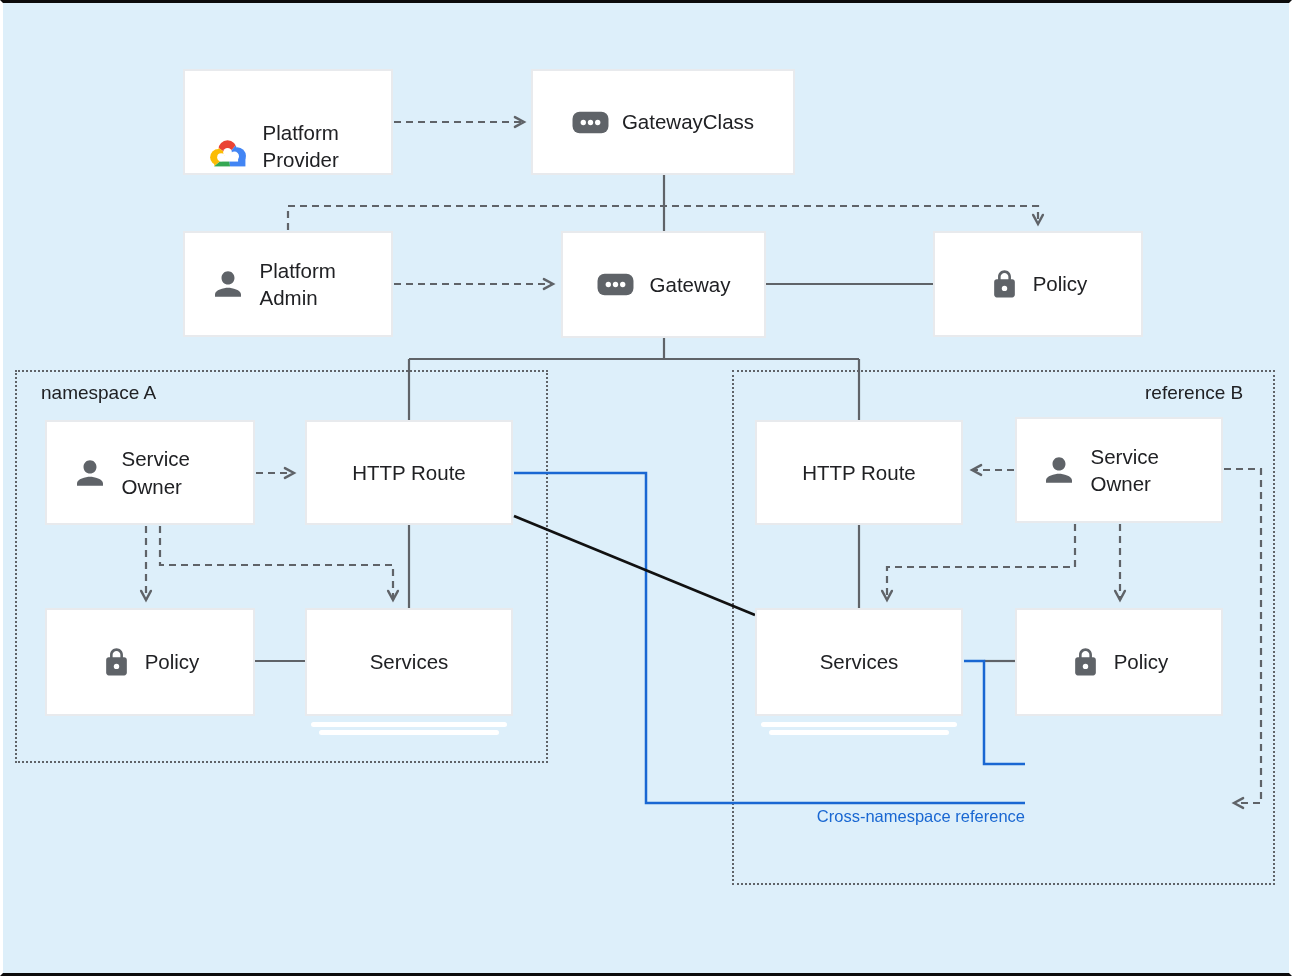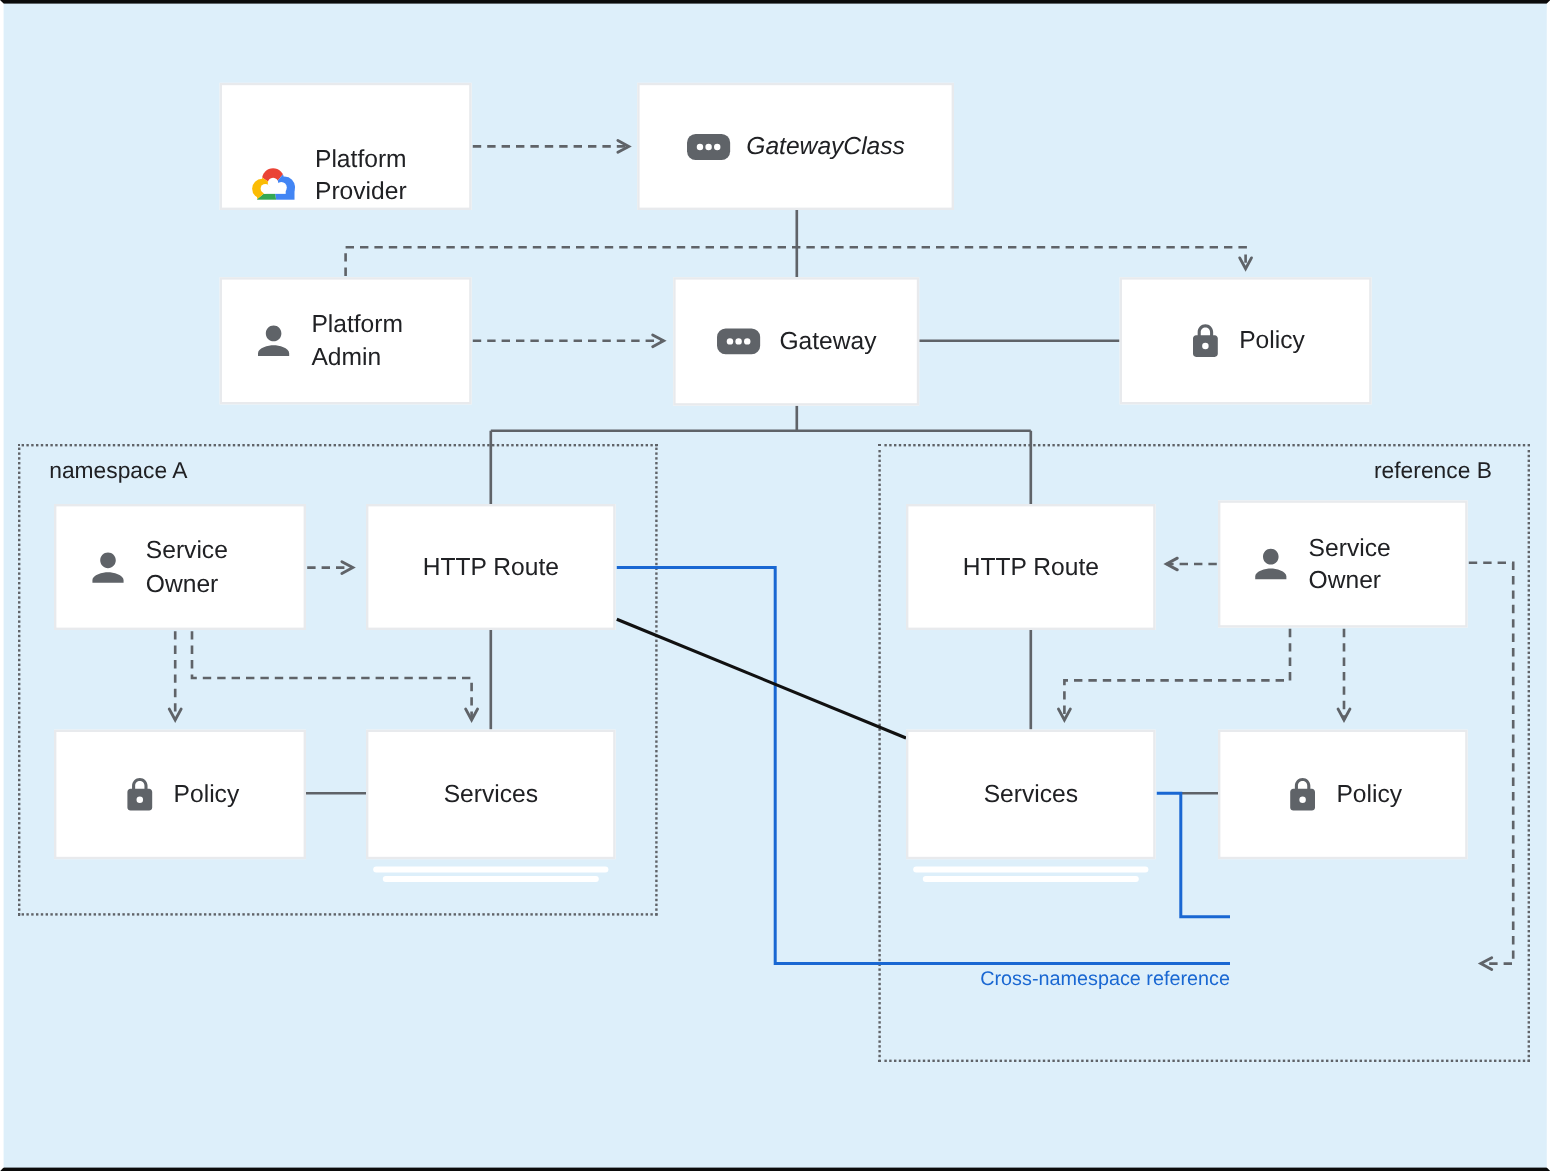--- a/index.html
+++ b/index.html
@@ -95,21 +95,21 @@
           <polygon fill="#EA4335" points="24,20 -8.8,-2.9 -20,-20 50,-20 49.7,-10.6"></polygon>
           <polygon fill="#4285F4" points="24,20 49.7,-10.6 70,-10 70,60 30.9,59.4"></polygon>
           <polygon fill="#34A853" points="24,20 30.9,59.4 10,70 -6.6,45.7"></polygon>
           <polygon fill="#FBBC04" points="24,20 -6.6,45.7 -20,50 -20,0 -8.8,-2.9"></polygon>
         </g>
       </svg>
     </span>
     <span class="label">Platform Provider</span>
   </div>
 
-  <div class="node" style="left:528px;top:66px;width:264px;height:106px;font-style:italic;">
+  <div class="node" style="left:528px;top:66px;width:264px;height:106px;">
     <span class="icon">
       <svg viewBox="0 0 36 24" width="37" height="25">
         <rect x="0.5" y="1.5" width="35" height="21" rx="7" fill="#5f6368"></rect>
         <circle cx="11" cy="12" r="2.6" fill="#ffffff"></circle>
         <circle cx="18" cy="12" r="2.6" fill="#ffffff"></circle>
         <circle cx="25" cy="12" r="2.6" fill="#ffffff"></circle>
       </svg>
     </span>
     <span class="label">GatewayClass</span>
   </div>

